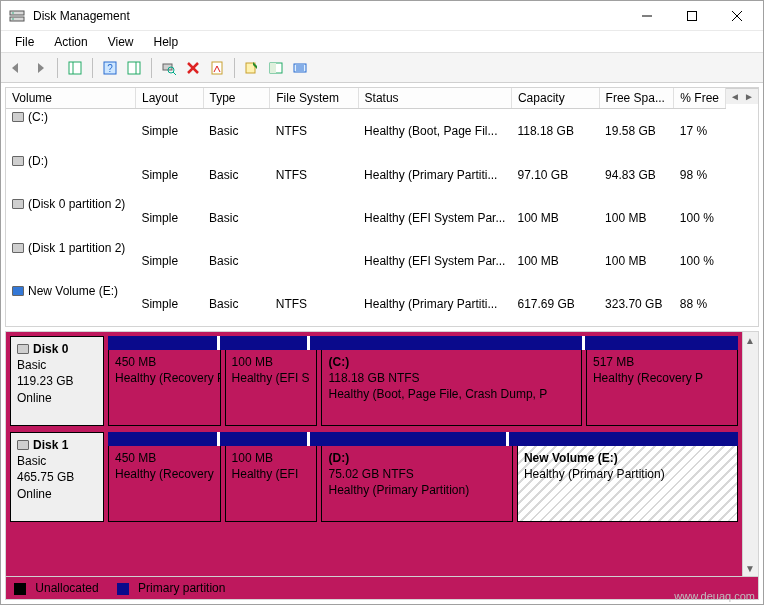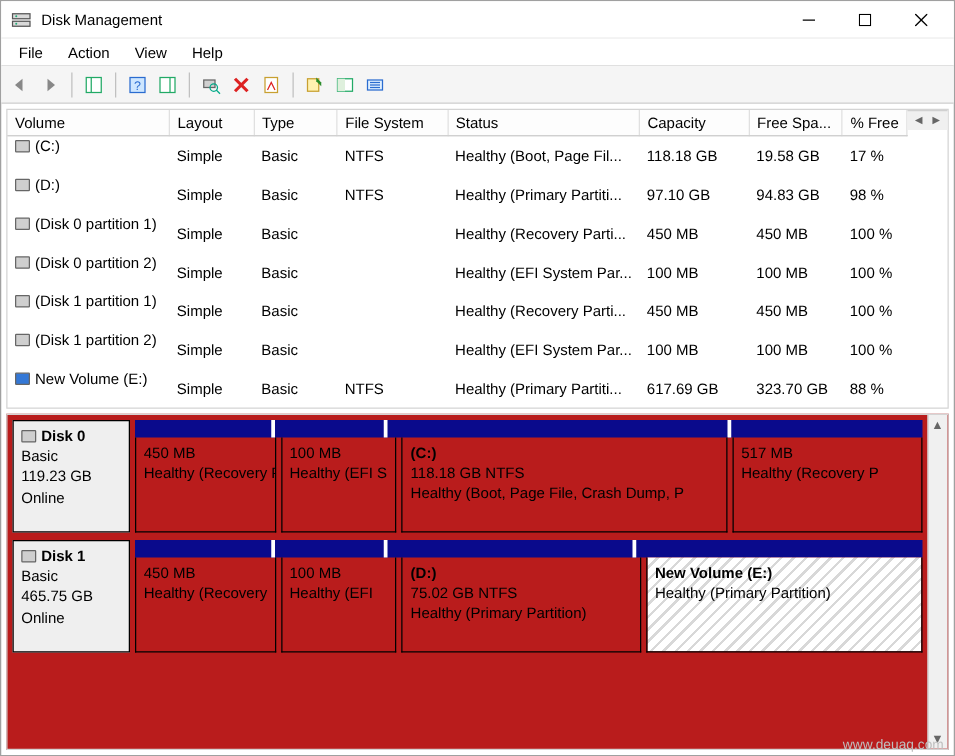--- a/index.html
+++ b/index.html
@@ -121,21 +121,21 @@
     height: 16px;
     background: #f0f0f0;
     border-top: 1px solid #d0d0d0;
     display: flex; align-items: center; justify-content: space-between;
     padding: 0 2px;
   }
   .scroll-arrow { width: 14px; height: 12px; display: flex; align-items:center; justify-content:center; color:#666; font-size:10px;}
   
   .gfx-pane {
     border: 1px solid #d4d4d4;
-    background: #b91c1c;
+    background: #be185d;
     flex: 1;
     display: flex;
     flex-direction: column;
     min-height: 0;
   }
   .gfx-body {
     flex: 1;
     overflow: hidden;
     display: flex;
   }
@@ -387,54 +387,28 @@
     <td>Basic</td>
     <td>NTFS</td>
     <td>Healthy (Primary Partiti...</td>
     <td>97.10 GB</td>
     <td>94.83 GB</td>
     <td>98 %</td>
             </tr>
             <tr>
     <td class="first">
       <span class="drive-icon"></span>
-      <span>(Disk 0 partition 1)</span>
-    </td>
-    <td>Simple</td>
-    <td>Basic</td>
-    <td></td>
-    <td>Healthy (Recovery Parti...</td>
-    <td>450 MB</td>
-    <td>450 MB</td>
-    <td>100 %</td>
-            </tr>
-            <tr>
-    <td class="first">
-      <span class="drive-icon"></span>
       <span>(Disk 0 partition 2)</span>
     </td>
     <td>Simple</td>
     <td>Basic</td>
     <td></td>
     <td>Healthy (EFI System Par...</td>
     <td>100 MB</td>
     <td>100 MB</td>
-    <td>100 %</td>
-            </tr>
-            <tr>
-    <td class="first">
-      <span class="drive-icon"></span>
-      <span>(Disk 1 partition 1)</span>
-    </td>
-    <td>Simple</td>
-    <td>Basic</td>
-    <td></td>
-    <td>Healthy (Recovery Parti...</td>
-    <td>450 MB</td>
-    <td>450 MB</td>
     <td>100 %</td>
             </tr>
             <tr>
     <td class="first">
       <span class="drive-icon"></span>
       <span>(Disk 1 partition 2)</span>
     </td>
     <td>Simple</td>
     <td>Basic</td>
     <td></td>
@@ -549,18 +523,28 @@
                   </div>
                 </div>
               </div>
             </div>
           </div>
         <div class="gfx-vscroll">
           <span class="scroll-arrow">▲</span>
           <span class="scroll-arrow">▼</span>
         </div>
       </div>
+      <div class="legend">
+        <span>
+          <span class="swatch black"></span>
+          <span>Unallocated</span>
+        </span>
+        <span>
+          <span class="swatch navy"></span>
+          <span>Primary partition</span>
+        </span>
+      </div>
     </div>
 
   </div>
 
   <div class="watermark">www.deuaq.com</div>
 </div>
 
 </body></html>

